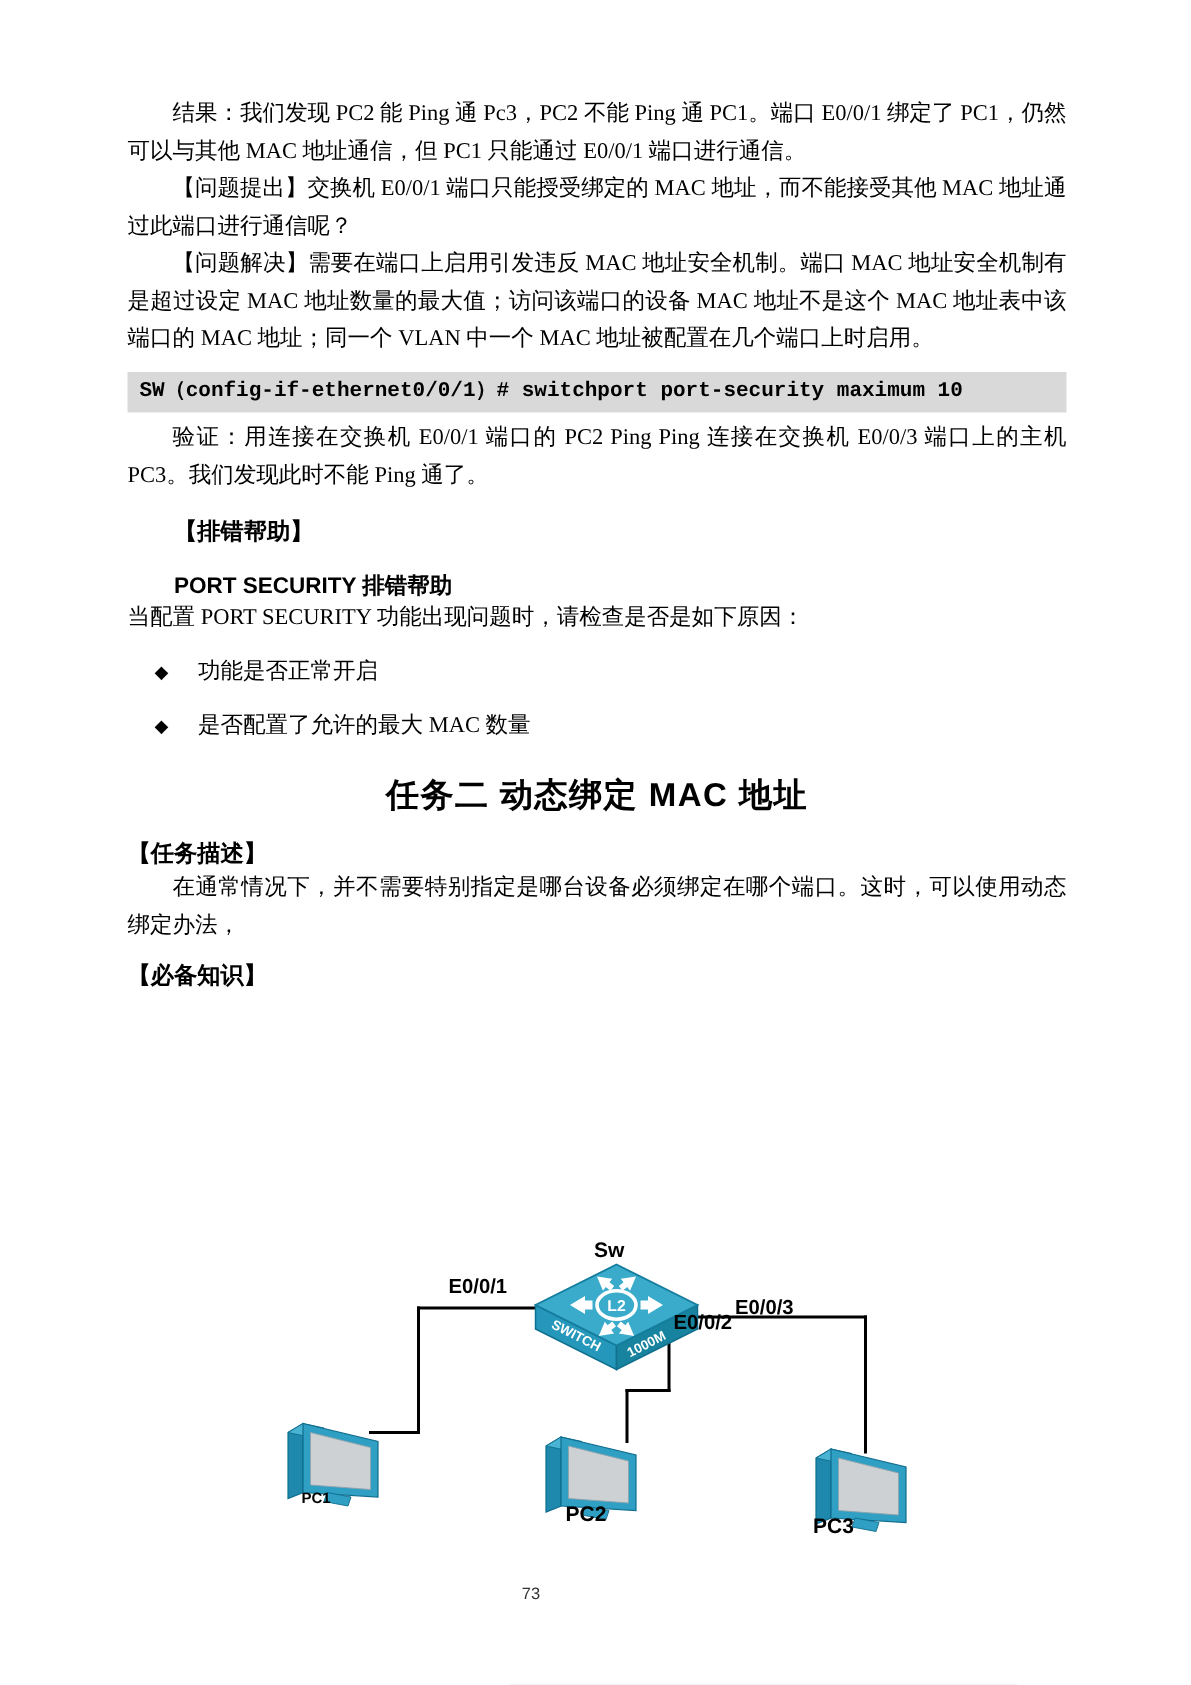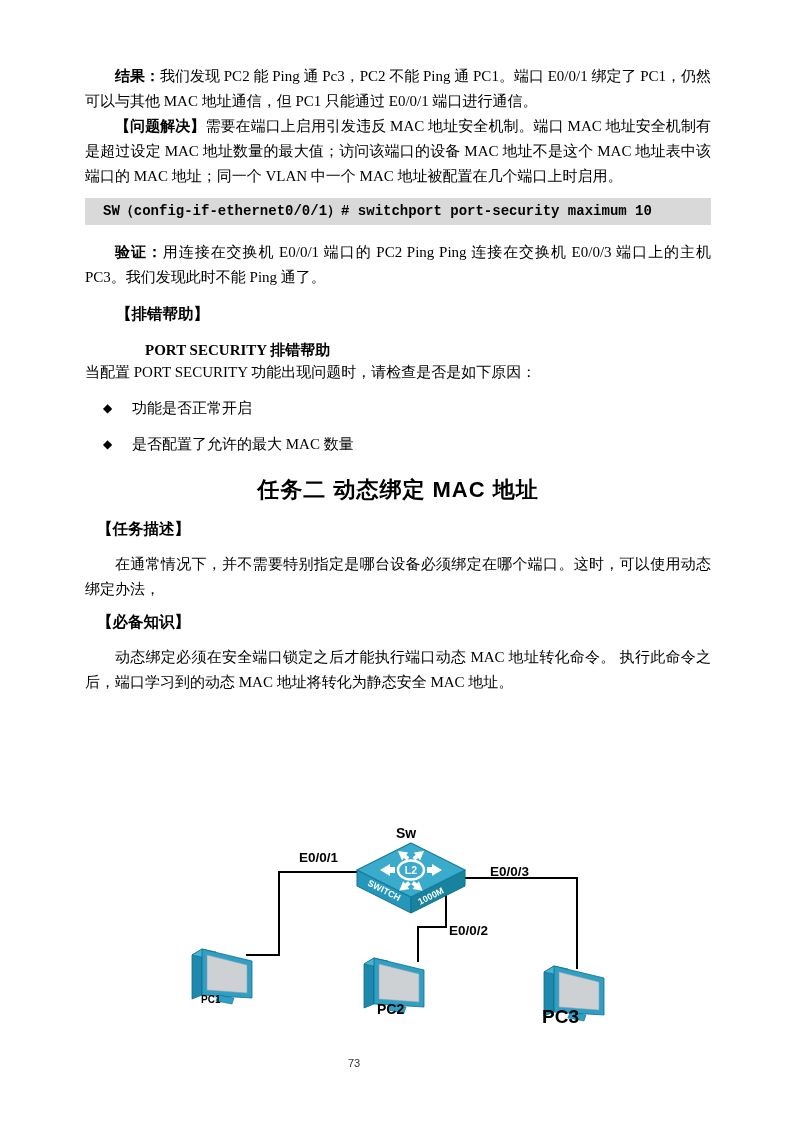--- a/index.html
+++ b/index.html
@@ -3,30 +3,30 @@
 <meta charset="utf-8">
 <style>
   html,body{margin:0;padding:0;background:#e8e8e8;}
   .page{
     position:relative;width:794px;height:1123px;margin:0 auto;background:#ffffff;
     font-family:"Liberation Serif","DejaVu Serif",serif;color:#000;overflow:hidden;
   }
   .content{position:absolute;left:85px;top:64px;width:626px;}
   p.body{margin:0;font-size:15px;line-height:25px;text-align:justify;}
   .indent{text-indent:2em;}
-  b.lbl{font-weight:bold;}
-  .code{background:#d9d9d9;margin:9px 0 15px 0;padding:3px 2px 3px 18px;}
+  b.lbl{font-weight:normal;}
+  .code{background:#d9d9d9;margin:9px 0 5px 0;padding:3px 2px 3px 8px;}
   .code-line{
     font-family:"Liberation Mono","DejaVu Sans Mono",monospace;
     font-weight:bold;font-size:14px;line-height:21px;white-space:nowrap;
   }
-  .sec{font-family:"Liberation Sans","DejaVu Sans",sans-serif;font-size:15.5px;font-weight:bold;margin:12px;}
+  .sec{font-family:"Liberation Sans","DejaVu Sans",sans-serif;font-size:15.5px;font-weight:bold;margin:0;}
   .sec-m{margin-top:10px;}
   .sec-indent{margin-left:2em;margin-top:14px;}
-  .sub{font-family:Liberation Serif, serif;font-size:15px;font-weight:bold;margin:16px 0 0 60px;}
+  .sub{font-family:Liberation Sans, sans-serif;font-size:15px;font-weight:bold;margin:16px 0 0 31px;}
   .intro{margin:11px 0 0 24px;text-indent:0;}
   .bullet{display:flex;margin:11px 0 0 18px;font-size:15px;line-height:25px;}
   .bullet-glyph{width:29px;font-size:12px;flex:none;}
   .task-heading{
     font-family:"Liberation Sans","DejaVu Sans",sans-serif;
     font-size:22px;font-weight:bold;text-align:center;margin:18px 0 14px 0;letter-spacing:1px;
   }
   .diagram{position:absolute;left:0;top:0;width:794px;height:1123px;border-radius:16px;}
   .dlabel{
     position:absolute;font-family:"Liberation Sans","DejaVu Sans",sans-serif;
@@ -40,20 +40,21 @@
 </style>
 </head>
 <body>
 
 <div class="page">
 
   <div class="content">
 
     <p class="body indent"><b class="lbl">结果：</b><span>我们发现 PC2 能 Ping 通 Pc3，PC2 不能 Ping 通 PC1。端口 E0/0/1 绑定了 PC1，仍然可以与其他 MAC 地址通信，但 PC1 只能通过 E0/0/1 端口进行通信。</span></p>
 
+    <p class="body indent"><b class="lbl">【问题提出】</b><span>交换机 E0/0/1 端口只能授受绑定的 MAC 地址，而不能接受其他 MAC 地址通过此端口进行通信呢？</span></p>
 
     <p class="body indent"><b class="lbl">【问题解决】</b><span>需要在端口上启用引发违反 MAC 地址安全机制。端口 MAC 地址安全机制有是超过设定 MAC 地址数量的最大值；访问该端口的设备 MAC 地址不是这个 MAC 地址表中该端口的 MAC 地址；同一个 VLAN 中一个 MAC 地址被配置在几个端口上时启用。</span></p>
 
     <div class="code">
       <div class="code-line">SW（config-if-ethernet0/0/1）# switchport port-security maximum 10</div>
     </div>
 
     <p class="body indent"><b class="lbl">验证：</b><span>用连接在交换机 E0/0/1 端口的 PC2 Ping Ping 连接在交换机 E0/0/3 端口上的主机 PC3。我们发现此时不能 Ping 通了。</span></p>
 
     <h3 class="sec sec-indent">【排错帮助】</h3>
@@ -70,21 +71,20 @@
       <span class="bullet-glyph">◆</span>
       <span>是否配置了允许的最大 MAC 数量</span>
     </div>
 
     <h1 class="task-heading">任务二 动态绑定 MAC 地址</h1>
 
     <h3 class="sec">【任务描述】</h3>
     <p class="body indent">在通常情况下，并不需要特别指定是哪台设备必须绑定在哪个端口。这时，可以使用动态绑定办法，</p>
 
     <h3 class="sec sec-m">【必备知识】</h3>
-    <p class="body indent">动态绑定必须在安全端口锁定之后才能执行端口动态 MAC 地址转化命令。 执行此命令之后，端口学习到的动态 MAC 地址将转化为静态安全 MAC 地址。</p>
 
 
   </div>
 
   <div class="diagram">
 
     <div class="line" style="left:278px;top:871px;width:86px;height:2px;"></div>
     <div class="line" style="left:278px;top:871px;width:2px;height:85px;"></div>
     <div class="line" style="left:246px;top:954px;width:34px;height:2px;"></div>
 
@@ -115,21 +115,21 @@
 
       <ellipse cx="57" cy="29" rx="13" ry="9.5" fill="#3aabcb" stroke="#ffffff" stroke-width="2.4"></ellipse>
       <text x="57" y="33" text-anchor="middle" font-family="Liberation Sans, DejaVu Sans, sans-serif" font-size="10.5" font-weight="bold" fill="#ffffff">L2</text>
 
       <text x="13" y="44" font-family="Liberation Sans, DejaVu Sans, sans-serif" font-size="9" font-weight="bold" fill="#ffffff" transform="rotate(27 13 44)">SWITCH</text>
       <text x="66" y="64" font-family="Liberation Sans, DejaVu Sans, sans-serif" font-size="9" font-weight="bold" fill="#ffffff" transform="rotate(-27 66 64)">1000M</text>
     </svg>
 
     <div class="dlabel" style="left:299px;top:851px;">E0/0/1</div>
     <div class="dlabel" style="left:462px;top:865px;padding-left:28px;">E0/0/3</div>
-    <div class="dlabel" style="left:449px;top:924px;">E0/0/2</div>
+    <div class="dlabel" style="left:449px;top:875px;">E0/0/2</div>
 
     <svg style="position:absolute;left:186px;top:941px;" width="80" height="64" viewBox="0 0 80 64">
       <polygon points="6,14 16,8 16,54 6,58" fill="#1e89ad" stroke="#0f6d8e" stroke-width="0.8"></polygon>
       <polygon points="6,14 16,8 30,11 20,17" fill="#49b3d3" stroke="#0f6d8e" stroke-width="0.6"></polygon>
       <polygon points="16,8 66,20 66,57 16,54" fill="#2f9fc4" stroke="#0f6d8e" stroke-width="0.8"></polygon>
       <polygon points="21,14 61,24 61,52 21,49" fill="#cdd1d4" stroke="#8fa3ab" stroke-width="0.6"></polygon>
       <polygon points="32,54 48,57 46,63 30,60" fill="#2f9fc4" stroke="#0f6d8e" stroke-width="0.6"></polygon>
     </svg>
     <svg style="position:absolute;left:358px;top:950px;" width="80" height="64" viewBox="0 0 80 64">
       <polygon points="6,14 16,8 16,54 6,58" fill="#1e89ad" stroke="#0f6d8e" stroke-width="0.8"></polygon>
@@ -141,19 +141,19 @@
     <svg style="position:absolute;left:538px;top:958px;" width="80" height="64" viewBox="0 0 80 64">
       <polygon points="6,14 16,8 16,54 6,58" fill="#1e89ad" stroke="#0f6d8e" stroke-width="0.8"></polygon>
       <polygon points="6,14 16,8 30,11 20,17" fill="#49b3d3" stroke="#0f6d8e" stroke-width="0.6"></polygon>
       <polygon points="16,8 66,20 66,57 16,54" fill="#2f9fc4" stroke="#0f6d8e" stroke-width="0.8"></polygon>
       <polygon points="21,14 61,24 61,52 21,49" fill="#cdd1d4" stroke="#8fa3ab" stroke-width="0.6"></polygon>
       <polygon points="32,54 48,57 46,63 30,60" fill="#2f9fc4" stroke="#0f6d8e" stroke-width="0.6"></polygon>
     </svg>
 
     <div class="dlabel" style="left:201px;top:993px;font-size:10px;">PC1</div>
     <div class="dlabel" style="left:377px;top:1002px;font-size:14px;">PC2</div>
-    <div class="dlabel" style="left:542px;top:1010px;font-size:19px;">PC3</div>
+    <div class="dlabel" style="left:542px;top:1010px;font-size:14px;">PC3</div>
 
   </div>
 
   <div class="page-number">73</div>
 
 </div>
 
 </body></html>

